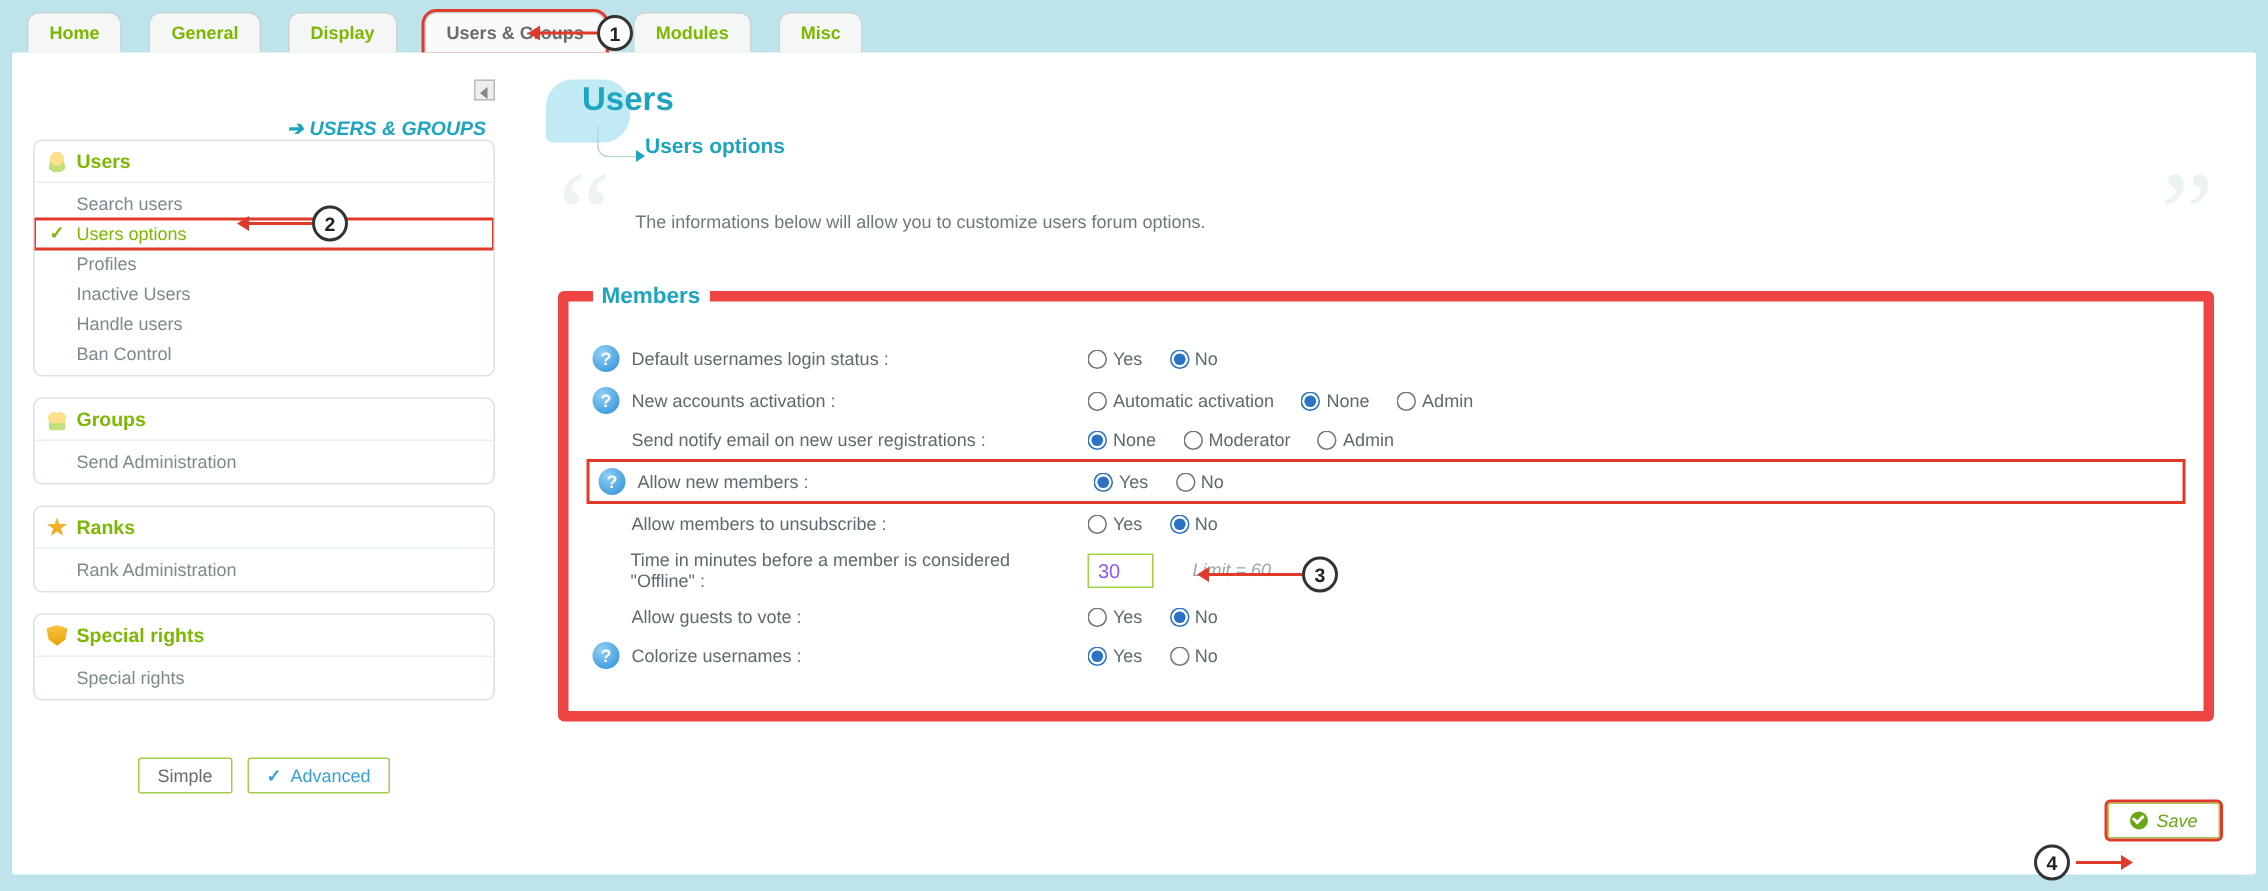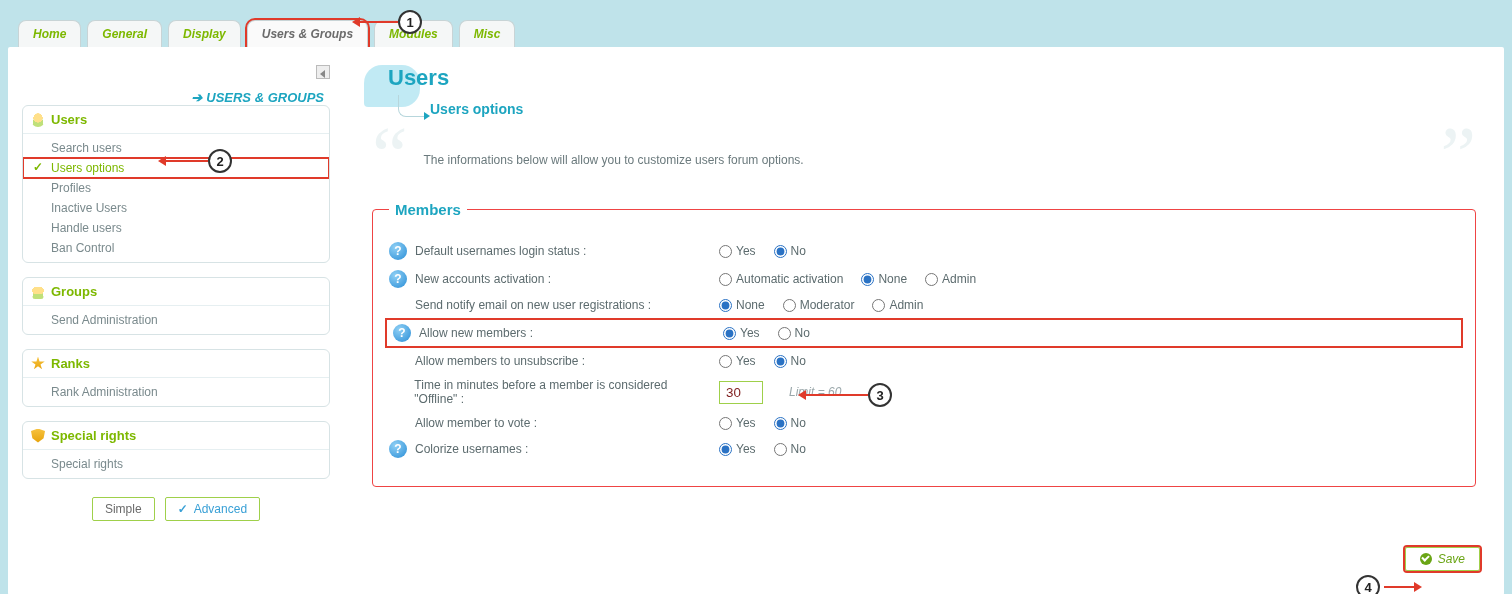--- a/index.html
+++ b/index.html
@@ -1,20 +1,20 @@
 <!DOCTYPE html>
 <html><head>
 <meta charset="utf-8">
 <style>
   * { box-sizing: border-box; margin: 0; padding: 0; }
   body { font-family: Verdana, Arial, sans-serif; font-size: 12px; background: #bfe3ea; color: #555; }
   .page { width: 1512px; height: 594px; background: #bfe3ea; position: relative; overflow: hidden; }
 
   
-  .tabs { display: flex; gap: 6px; padding: 20px 0 0 18px; font-style: italic; }
+  .tabs { display: flex; gap: 18px; padding: 8px 0 0 18px; }
   .tab {
     padding: 6px 14px; background: #f5f7f7; border: 1px solid #c8d4d6;
     border-bottom: none; border-radius: 8px 8px 0 0; color: #7db800;
     font-weight: bold; cursor: pointer; font-size: 12px; position: relative;
   }
   .tab.active { color: #6b6b6b; background: #fafafa; }
   .tab.highlight { outline: 2px solid #e03a2a; outline-offset: 0; }
 
   
   .content { background: #fff; margin: 0 8px 8px 8px; border-radius: 2px; min-height: 548px; position: relative; display: flex; }
@@ -39,49 +39,49 @@
   .ico-rank { background: linear-gradient(#f7c23e,#e6a20a); clip-path: polygon(50% 0,61% 35%,98% 35%,68% 57%,79% 91%,50% 70%,21% 91%,32% 57%,2% 35%,39% 35%); }
   .ico-shield { background: linear-gradient(#f7c23e,#e6a20a); clip-path: polygon(50% 0,100% 18%,90% 70%,50% 100%,10% 70%,0 18%); }
 
   .panel ul { list-style: none; padding: 4px 0; }
   .panel li { padding: 3px 8px 3px 28px; color: #7a8a8d; position: relative; cursor: pointer; }
   .panel li.active { color: #7db800; font-weight: normal; }
   .panel li.active::before { content:"✓"; position:absolute; left:10px; top:2px; color:#7db800; font-weight:bold; }
   .panel li.row-highlight { outline: 2px solid #e03a2a; outline-offset: -1px; }
 
   .mode-buttons { display:flex; gap:10px; justify-content:center; margin-top:18px; }
-  .mode-btn { border:1px solid #9fd04a; background:#fff; color:#6a6a6a; padding:4px 12px; border-radius:2px; cursor:pointer; display:flex; align-items:center; gap:6px; font-size:12px;}
+  .mode-btn { border:1px solid #9fd04a; background:#fff; color:#6a6a6a; padding:4px 12px; border-radius:2px; cursor:pointer; display:flex; align-items:center; gap:6px; font-size:12px;margin-top:20px;}
   .mode-btn.adv { color:#39a0d6; }
   .mode-btn .chk { color:#39a0d6; font-weight:bold; }
 
   
   .main { flex:1; padding: 18px 28px 18px 28px; position:relative; }
   .title-wrap { position:relative; margin-bottom:10px;}
   .title-bg { position:absolute; left:-8px; top:0; width:56px; height:42px; background:#a6e1ef; border-radius:18px 18px 18px 4px; opacity:.7;}
   .title { font-size:22px; font-weight:bold; color:#1da5c0; position:relative; padding-left:16px; }
   .sub-arrow { display:inline-block; width:26px; height:22px; border-left:1px solid #b7d6dc; border-bottom:1px solid #b7d6dc; border-bottom-left-radius:8px; margin:4px 6px 0 26px; position:relative; vertical-align: top;}
   .sub-arrow::after { content:""; position:absolute; right:-6px; bottom:-4px; border-top:4px solid transparent; border-bottom:4px solid transparent; border-left:6px solid #1da5c0;}
   .subtitle { color:#1da5c0; font-weight:bold; font-size:14px; vertical-align: bottom; }
 
   .quote-row { display:flex; align-items:flex-start; gap:16px; margin: 18px 0 26px 0; color:#6b7a7d;}
   .quote-row .ql, .quote-row .qr { font-size:80px; line-height:40px; color:#ecf3f4; font-family: Georgia, serif; }
   .quote-row .qr { margin-left:auto; transform: translateY(0); }
   .quote-row .txt { padding-top: 18px; }
 
-  fieldset.members { border:1px solid #ef4444; border-radius:4px; padding: 14px 16px 18px 16px; position:relative; }
+  fieldset.members { border:7px solid #ef4444; border-radius:4px; padding: 14px 16px 18px 16px; position:relative; }
   fieldset.members > legend { color:#1da5c0; font-size:15px; font-weight:bold; padding:0 6px; }
 
   .row { display:flex; align-items:center; gap:10px; margin: 10px 0; }
   .row .lbl { width: 320px; color:#5c6b6e; display:flex; align-items:center; gap:8px; }
   .help { width:18px; height:18px; border-radius:50%; background: radial-gradient(circle at 35% 30%, #8fd0f5, #2a8dd6); display:inline-flex; align-items:center; justify-content:center; color:#fff; font-weight:bold; font-size:12px; cursor:help; }
   .opts { display:flex; align-items:center; gap:18px; color:#5c6b6e; flex-wrap: wrap;}
   .opt { display:flex; align-items:center; gap:4px; }
   .opt input { accent-color:#2a72c4; }
   .row.highlight { outline:2px solid #e03a2a; outline-offset:2px; padding:2px 4px; }
-  .num-input { width:44px; padding:3px 6px; border:1px solid #9fd04a; color:#7f1d1d; }
+  .num-input { width:44px; padding:3px 6px; border:1px solid #9fd04a; color:#8b5cf6; }
   .limit { color:#9aa7aa; font-style:italic; margin-left:8px; }
 
   
   .save-wrap { position:absolute; right:24px; bottom:24px; }
   .save-btn { border:1px solid #9fd04a; background:#fff; color:#6aa515; padding:4px 14px; border-radius:2px; cursor:pointer; display:flex; align-items:center; gap:6px; font-size:12px; }
   .save-btn.highlight { outline:2px solid #e03a2a; outline-offset:0;font-style:italic;}
   .ok-ico { width:12px; height:12px; border-radius:50%; background:#6aa515; position:relative; display:inline-block;}
   .ok-ico::after{content:"";position:absolute;left:2px;top:2px;width:5px;height:3px;border-left:2px solid #fff;border-bottom:2px solid #fff;transform:rotate(-45deg);}
 
   
@@ -294,21 +294,21 @@
             </div>
           <div class="opts">
             <input class="num-input" type="text" value="30" style="">
             <span class="limit">Limit = 60</span>
           </div>
         </div>
 
         <div class="row">
           <div class="lbl">
               <span style="width:18px;"></span>
-              <span>Allow member to vote :</span>
+              <span>Allow guests to vote :</span>
             </div>
           <div class="opts">
             <label class="opt">
                 <input type="radio" name="r6" style="">
                 <span>Yes</span>
               </label>
             <label class="opt">
                 <input type="radio" name="r6" checked="" style="">
                 <span>No</span>
               </label>

